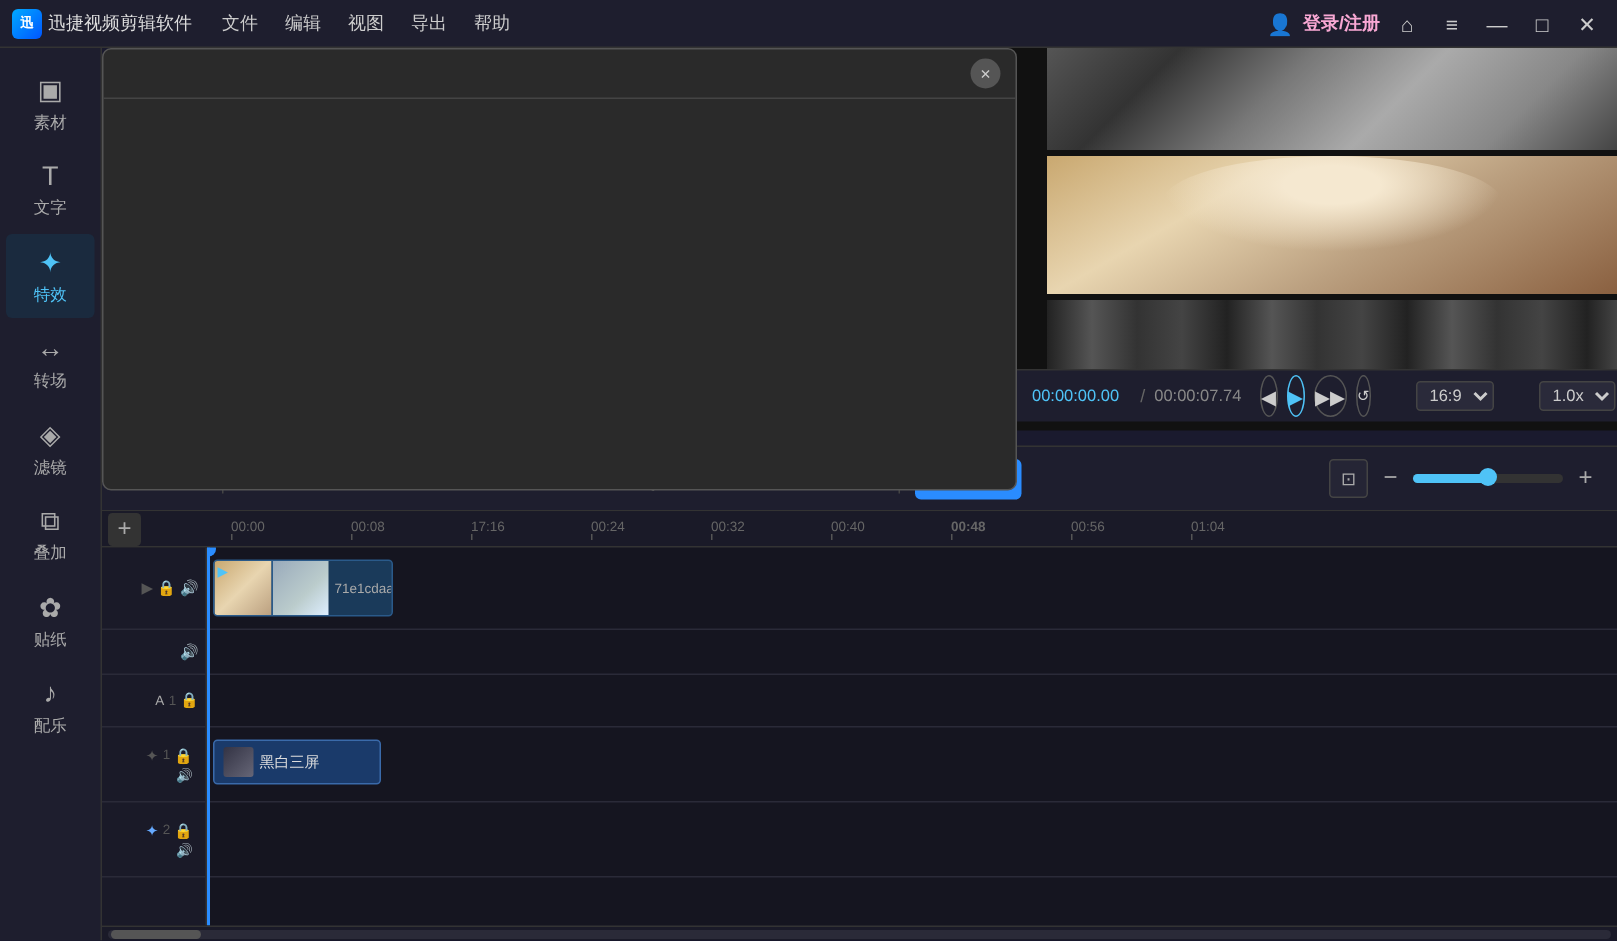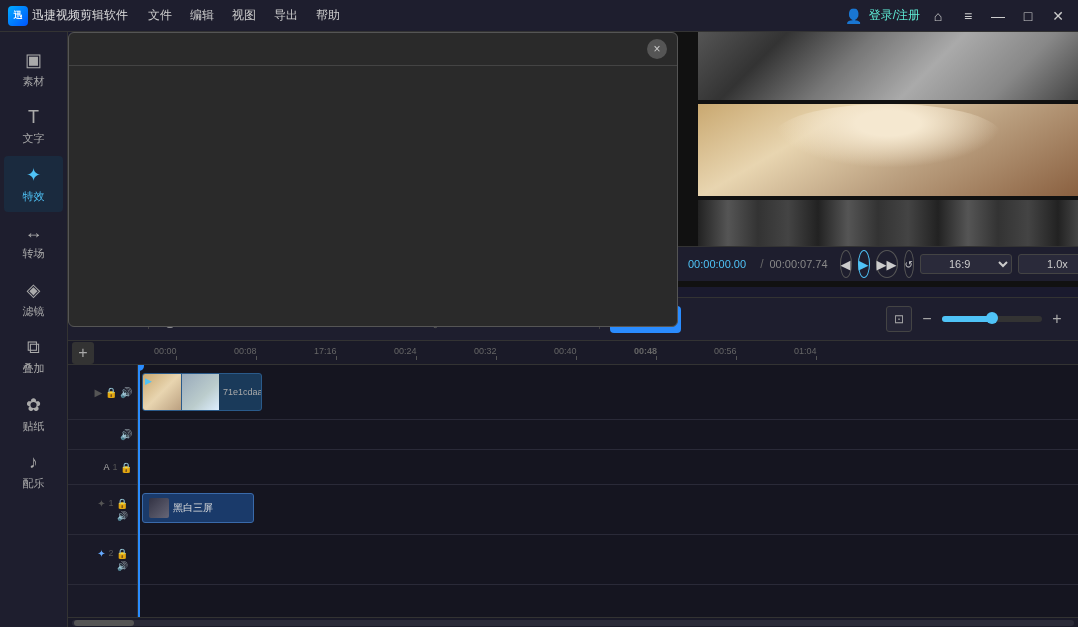--- a/index.html
+++ b/index.html
@@ -87,22 +87,23 @@
       border-radius: 3px;
       position: relative;
       top: -8px;
     }
     #title-bar-right {
       display: flex;
       align-items: center;
       gap: 6px;
     }
     .login-text {
-      color: #5eead4;
+      color: #f9a8d4;
       font-size: 12px;
+      font-weight: bold;
     }
     .win-btn {
       width: 24px;
       height: 24px;
       display: flex;
       align-items: center;
       justify-content: center;
       border-radius: 3px;
       cursor: pointer;
       color: #ccc;
@@ -223,24 +224,25 @@
       font-size: 13px;
     }
     .ctrl-btn.play {
       border-color: #4fc3f7;
       color: #4fc3f7;
     }
     .ratio-select {
       background: #2a2a3a;
       border: 1px solid #444;
       color: #ccc;
-      padding: 2px 24px;
+      padding: 2px 4px;
       border-radius: 3px;
       font-size: 11px;
       cursor: pointer;
+      margin-left: 24px;
     }
     .volume-icon { color: #aaa; font-size: 14px; cursor: pointer; }
     .fullscreen-icon { color: #aaa; font-size: 14px; cursor: pointer; margin-left: auto; }
 
     
     #toolbar {
       height: 44px;
       background: #1e1e2e;
       border-top: 1px solid #333;
       border-bottom: 1px solid #333;
@@ -310,21 +312,21 @@
       height: 24px;
       display: flex;
       align-items: center;
       margin-left: 60px;
       position: relative;
     }
     .ruler-mark {
       position: absolute;
       display: flex;
       flex-direction: column;
-      align-items: flex-end;
+      align-items: flex-start;
       color: #666;
       font-size: 9px;
     }
     .ruler-mark::after {
       content: '';
       display: block;
       width: 1px;
       height: 4px;
       background: #555;
     }

